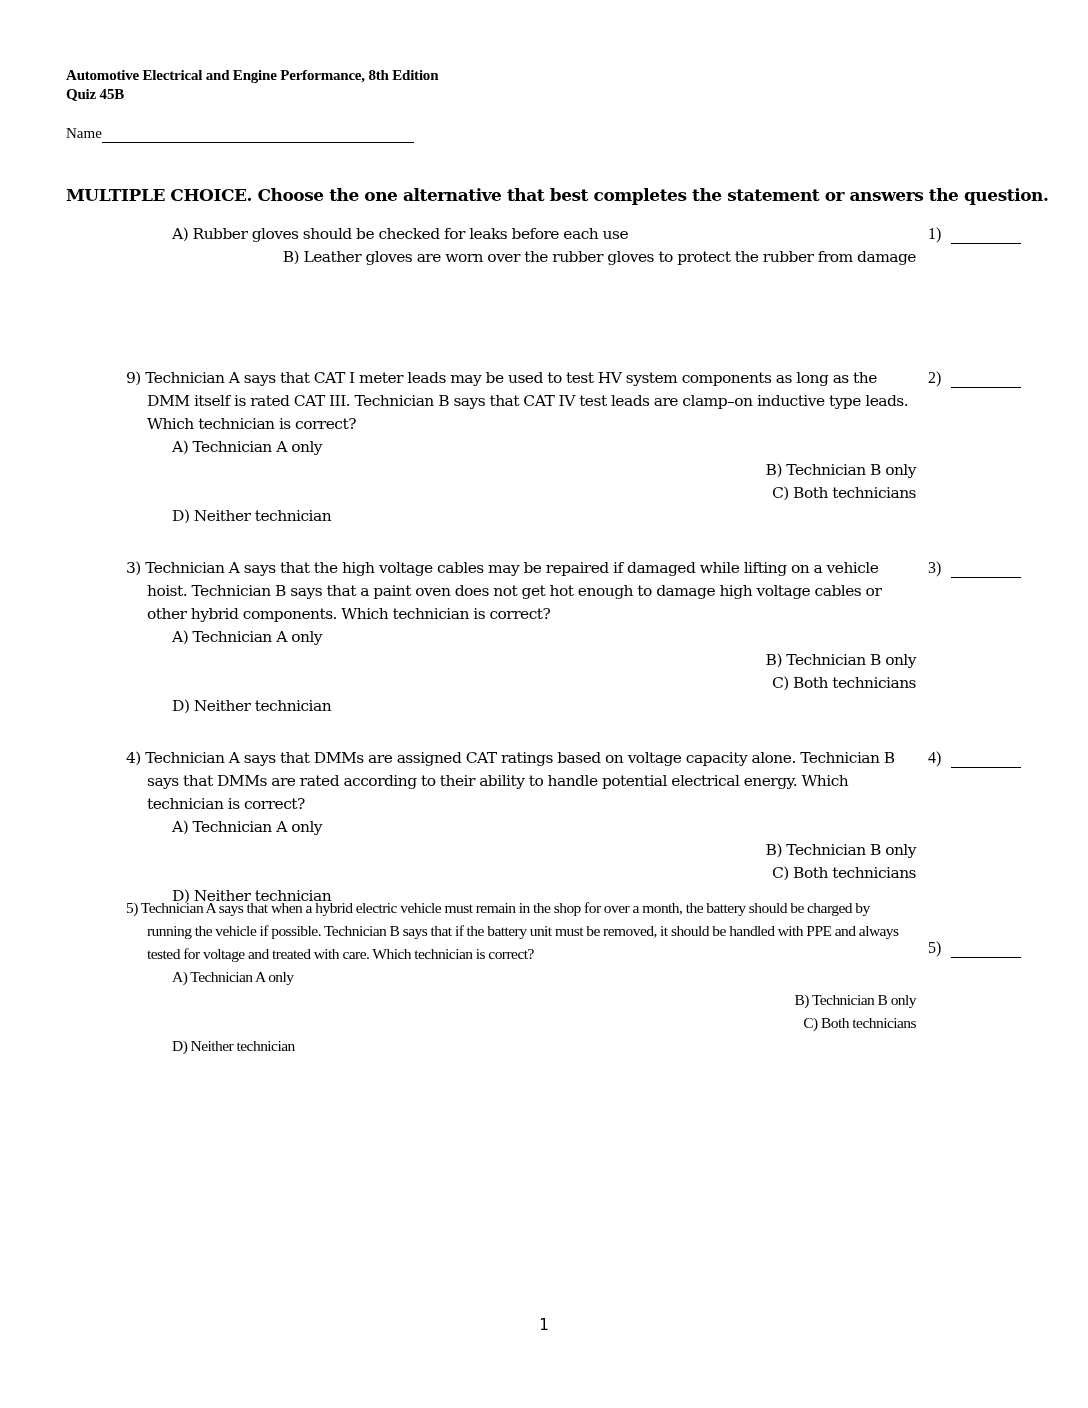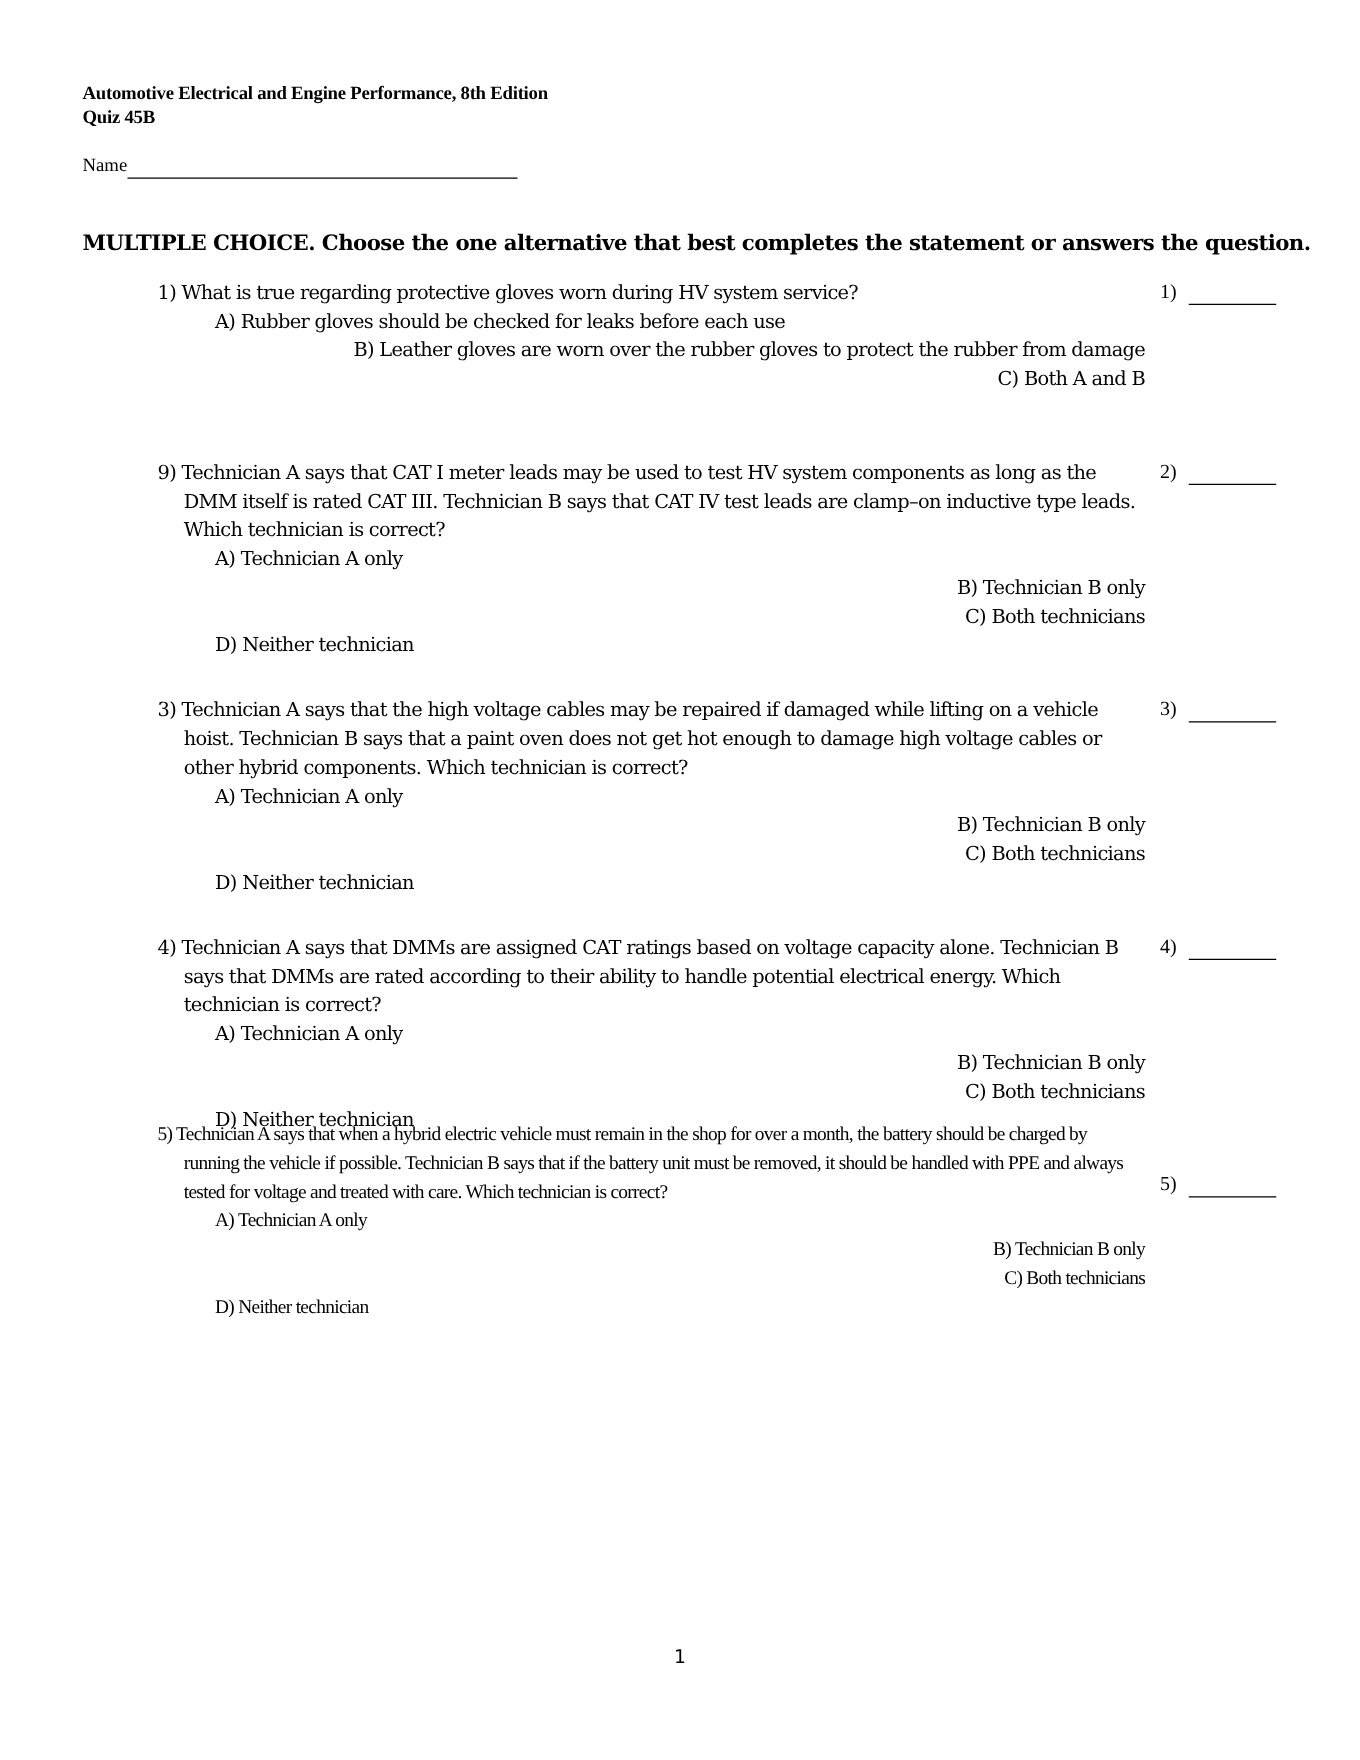--- a/index.html
+++ b/index.html
@@ -104,24 +104,22 @@
 </div>
 
 <div class="name-line">
   <span>Name</span>
   <span class="name-underline"></span>
 </div>
 
 <div class="instructions">MULTIPLE CHOICE.  Choose the one alternative that best completes the statement or answers the question.</div>
 
 <div class="question" style="top:223px;">
-  <div class="q-text">1) What is true regarding protective gloves worn during HV system service?</div>
   <div class="choice">A) Rubber gloves should be checked for leaks before each use</div>
   <div class="choice shift">B) Leather gloves are worn over the rubber gloves to protect the rubber from damage</div>
-  <div class="choice shift">C) Both A and B</div>
 </div>
 <div class="answer-slot" style="top:224px;">
   <span>1)</span>
   <span class="answer-blank"></span>
 </div>
 
 <div class="question" style="top:367px;">
   <div class="q-text">9) Technician A says that CAT I meter leads may be used to test HV system components as long as the DMM itself is rated CAT III. Technician B says that CAT IV test leads are clamp–on inductive type leads. Which technician is correct?</div>
   <div class="choice">A) Technician A only</div>
   <div class="choice shift">B) Technician B only</div>

